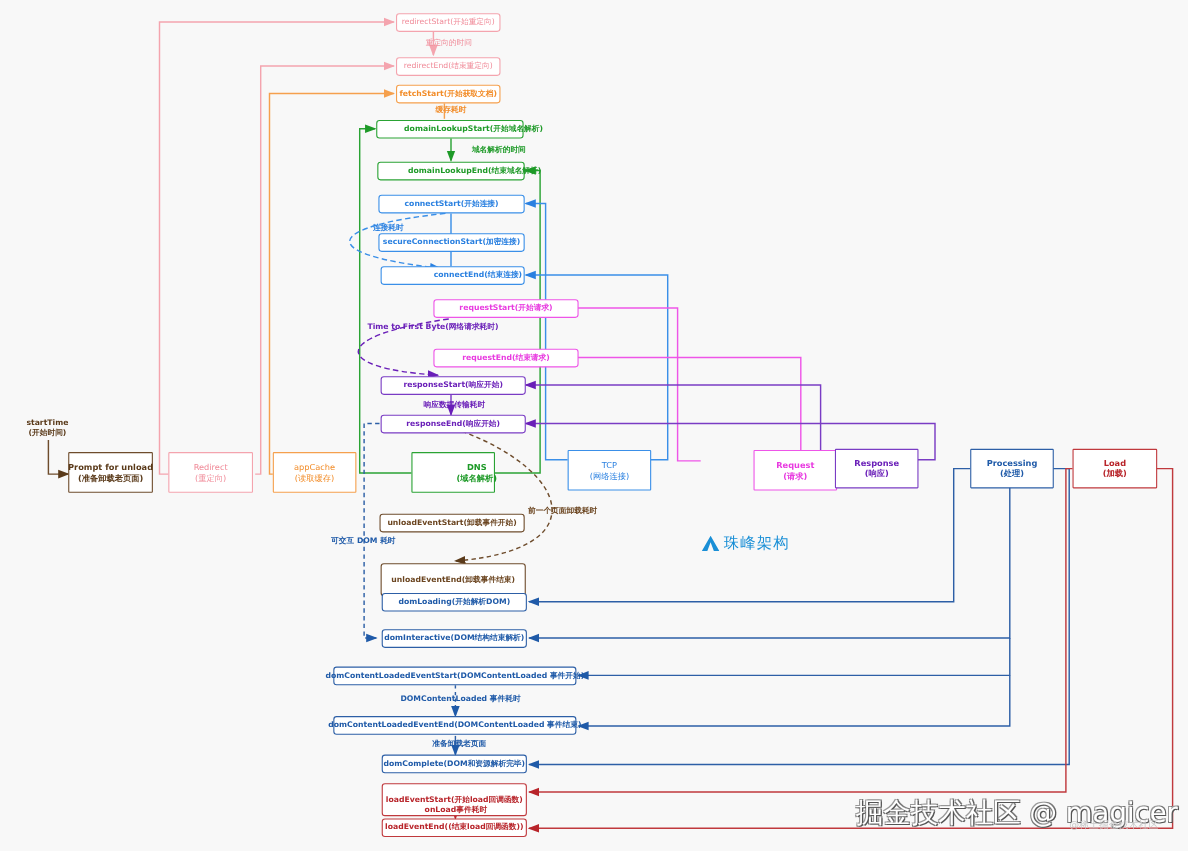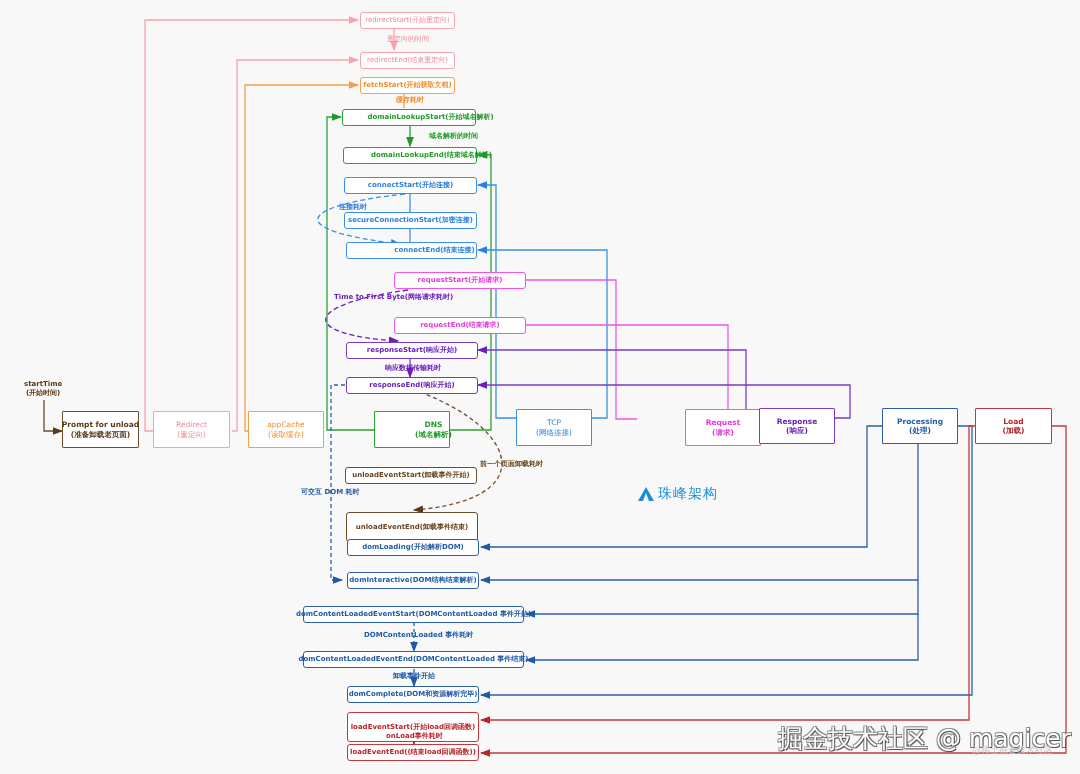--- a/index.html
+++ b/index.html
@@ -216,21 +216,21 @@
 
 <div class="lbl c-redirect" style="left:387px;top:36px;font-weight:normal;">重定向的时间</div>
 <div class="lbl c-cache" style="left:396px;top:97px;">缓存耗时</div>
 <div class="lbl c-dns" style="left:386px;top:133px;">域名解析的时间</div>
 <div class="lbl c-tcp" style="left:339px;top:204px;">连接耗时</div>
 <div class="lbl c-resp" style="left:334px;top:294px;">Time to First Byte(网络请求耗时)</div>
 <div class="lbl c-resp" style="left:385px;top:365px;">响应数据传输耗时</div>
 <div class="lbl c-unload" style="left:480px;top:461px;">前一个页面卸载耗时</div>
 <div class="lbl c-proc" style="left:301px;top:489px;">可交互 DOM 耗时</div>
 <div class="lbl c-proc" style="left:364px;top:632px;">DOMContentLoaded 事件耗时</div>
-<div class="lbl c-proc" style="left:393px;top:673px;">卸载事件开始</div>
+<div class="lbl c-proc" style="left:393px;top:673px;">准备卸载老页面</div>
 <div class="lbl c-load" style="left:386px;top:733px;">onLoad事件耗时</div>
 
 <div class="brand">
   <svg width="16" height="14" viewBox="0 0 16 14">
       <path d="M8,0 L16,14 L11,14 L8,6 L5,14 L0,14 z" fill="#1a8fd6"></path>
     </svg>
   <span>珠峰架构</span>
 </div>
 <div class="watermark">掘金技术社区 @ magicer</div>
 <div class="watermark2">@稀土掘金技术社区</div>

